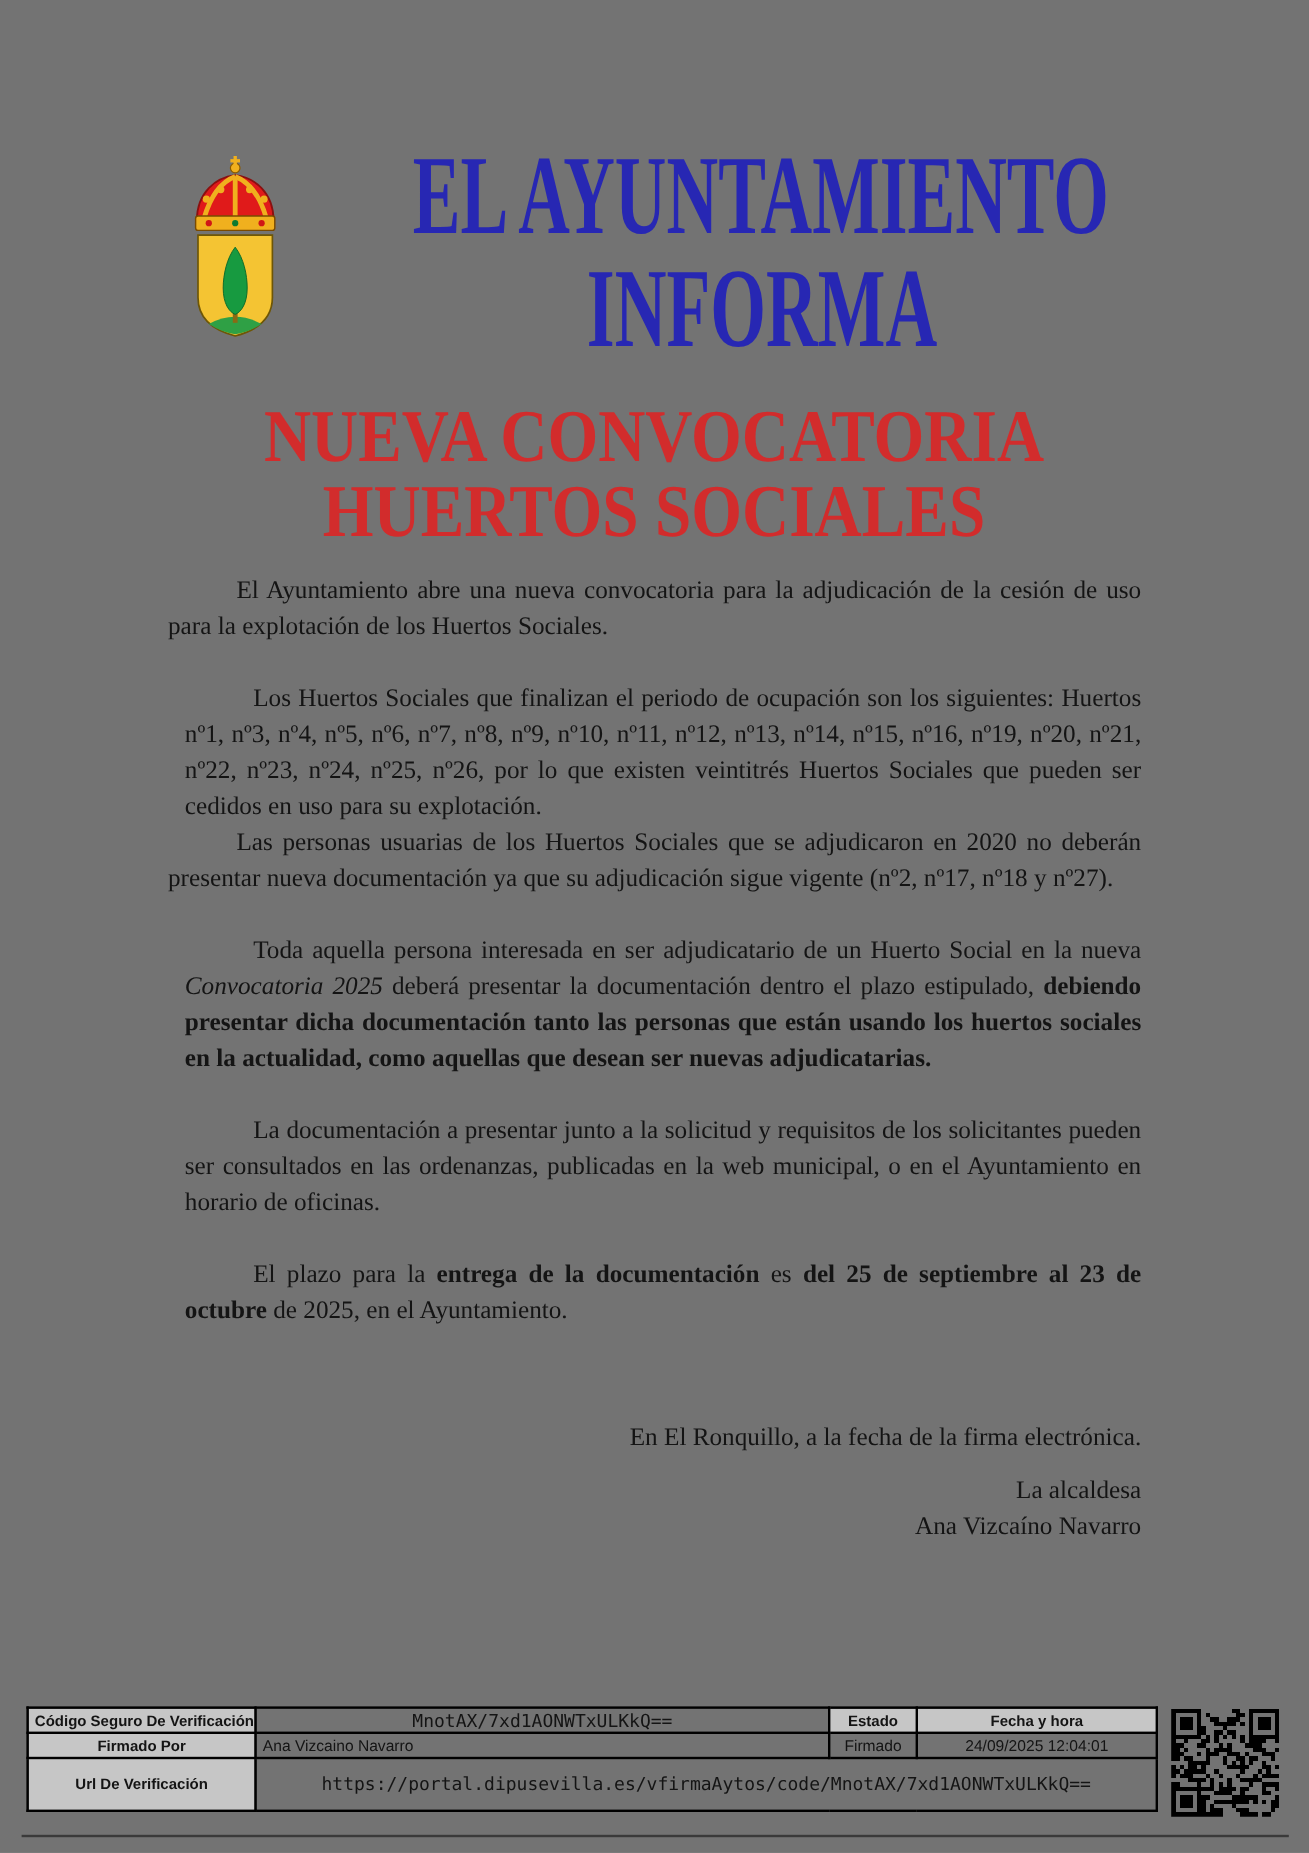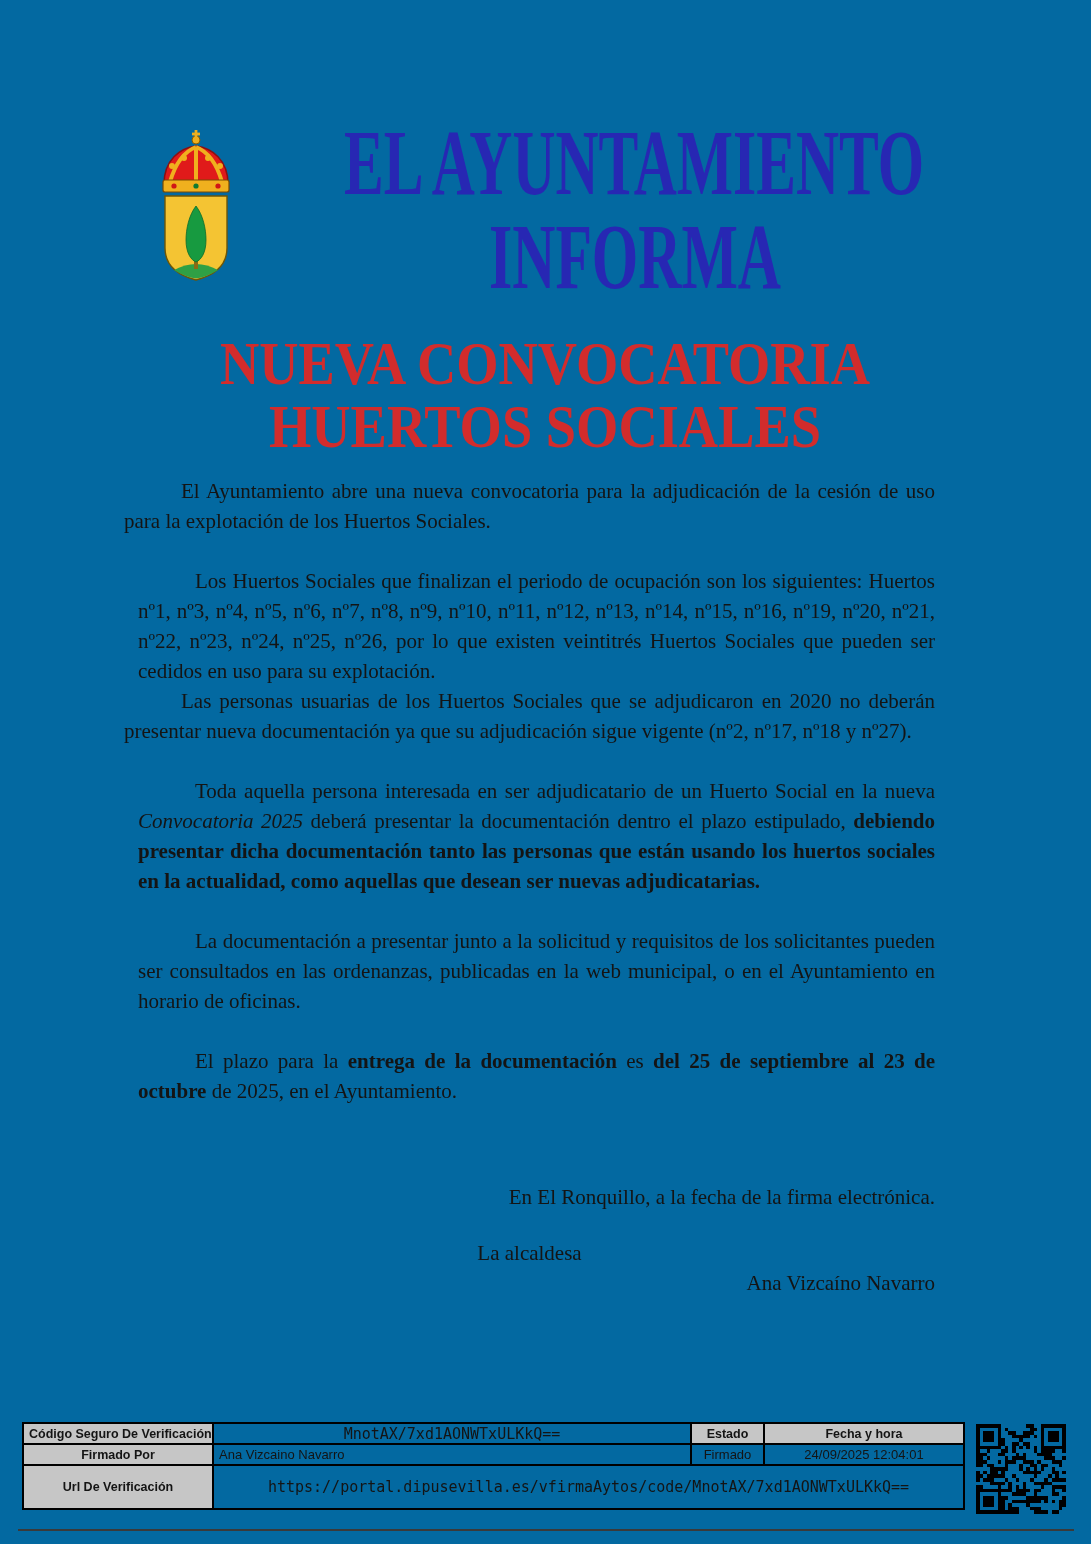--- a/index.html
+++ b/index.html
@@ -1,39 +1,39 @@
 <!DOCTYPE html>
 <html><head>
 <meta charset="utf-8">
 <style>
   html,body{margin:0;padding:0;background:#888;}
-  .page{position:relative;width:1091px;height:1544px;background:#0369a1;margin:0 auto;
+  .page{position:relative;width:1091px;height:1544px;background:#737373;margin:0 auto;
         font-family:"Liberation Serif",serif;color:#141414;overflow:hidden;}
 
   
   .crest{position:absolute;left:140px;top:122px;width:112px;height:172px;}
   .masthead-svg{position:absolute;left:343px;top:124px;width:584px;height:175px;}
   .masthead-svg text{font-family:"Liberation Serif",serif;font-weight:bold;}
 
   
   .title-svg{position:absolute;left:140px;top:336px;width:811px;height:128px;}
   .title-svg text{font-family:"Liberation Serif",serif;font-weight:bold;}
 
   
-  .body{position:absolute;left:124px;top:476px;width:811px;
+  .body{position:absolute;left:140px;top:476px;width:811px;
         font-size:21px;line-height:30px;text-align:justify;}
   .body p{margin:0;text-indent:57px;}
   .body p.gap{margin-top:30px;margin-left:14px;}
   .body b{font-weight:bold;}
   .body i{font-style:italic;}
 
   
   .closing{margin-top:76px;}
   .closing .place{text-indent:0;text-align:right;}
-  .closing .role{text-indent:0;text-align:center;margin-top:26px;}
+  .closing .role{text-indent:0;text-align:right;margin-top:14px;}
   .closing .name{text-indent:0;text-align:right;}
 
   
   .sig-table{position:absolute;left:22px;top:1422px;width:941px;
              border-collapse:collapse;table-layout:fixed;
              font-family:"Liberation Sans",sans-serif;border:2px solid #000;}
   .sig-table td{border:2px solid #000;padding:0 5px;font-size:13px;vertical-align:middle;
                 overflow:hidden;white-space:nowrap;}
   .sig-table .lbl{background:#c6c6c6;font-weight:bold;text-align:center;font-size:12.5px;}
   .sig-table .mono{font-family:"DejaVu Sans Mono","Liberation Mono",monospace;

